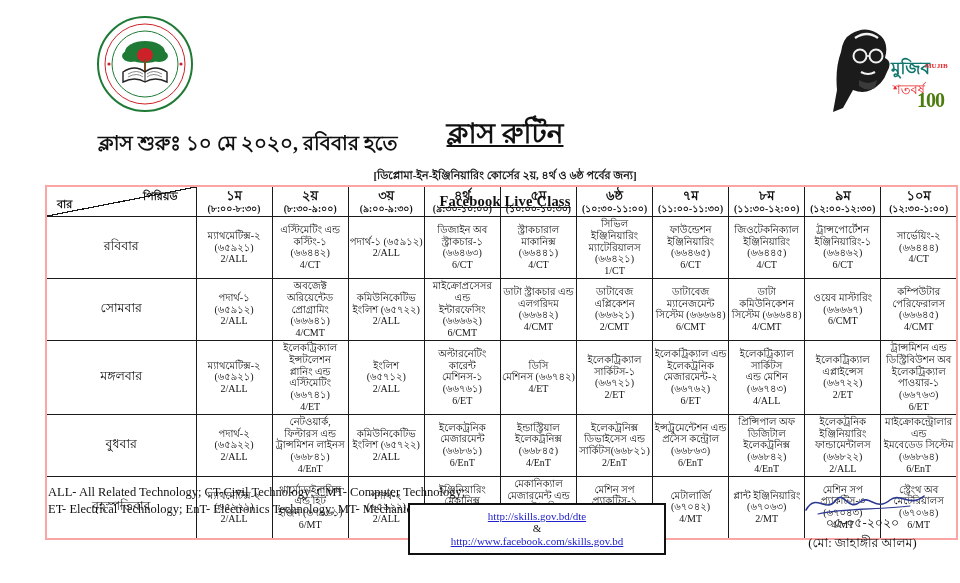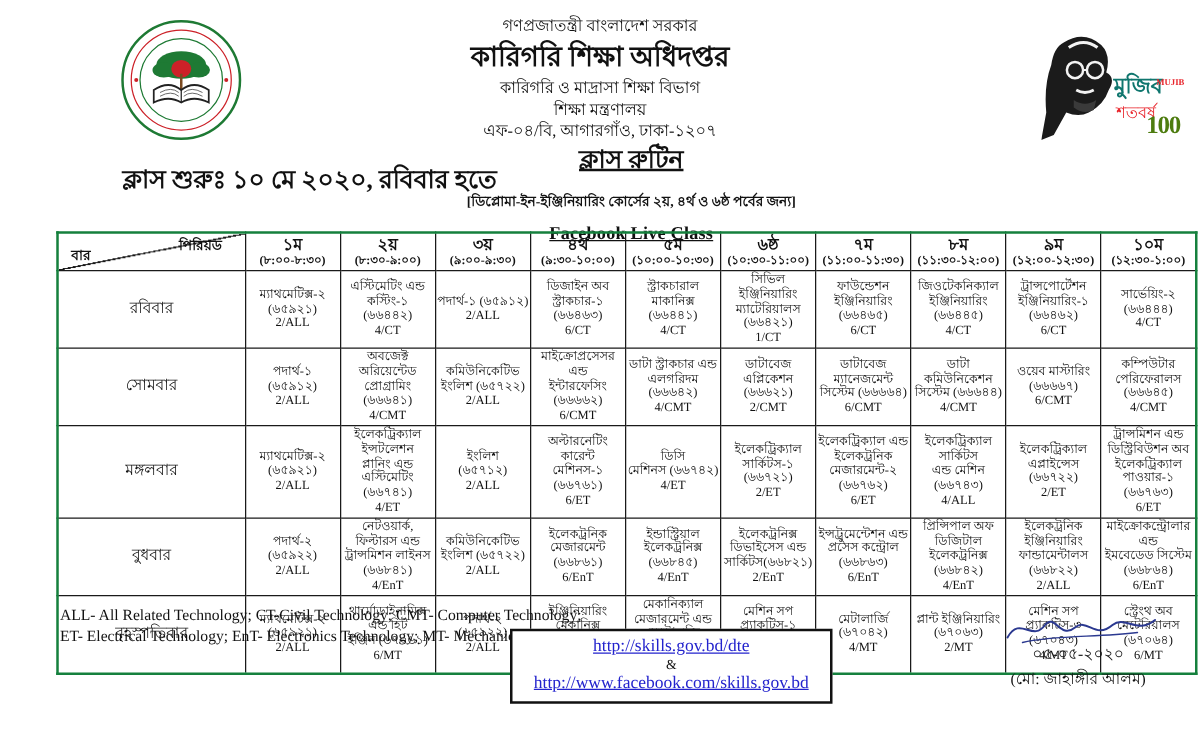--- a/index.html
+++ b/index.html
@@ -15,43 +15,43 @@
   .logo-right { position:absolute; left:833px; top:28px; width:120px; height:84px; }
   .mujib-wrap { position:relative; width:120px; height:84px; }
   .mujib-text { position:absolute; left:58px; top:32px; color:#0f766e; font-weight:bold; font-size:17px; line-height:1; }
   .mujib-100 { position:absolute; left:84px; top:62px; color:#4d7c0f; font-weight:bold; font-size:20px; line-height:1; letter-spacing:-1px; }
   .mujib-en { position:absolute; left:92px; top:34px; color:#e8232a; font-weight:bold; font-size:7px; }
   .mujib-sub { position:absolute; left:60px; top:52px; color:#e8232a; font-size:13px; }
 
   
   .start-text { position:absolute; left:98px; top:128px; font-size:20px; font-weight:bold; }
   .routine-block { position:absolute; left:330px; top:112px; width:350px; text-align:center; }
-  .routine-title { font-size:20px; font-weight:bold; text-decoration:underline; }
+  .routine-title { font-size:28px; font-weight:bold; text-decoration:underline; }
   .routine-sub { font-size:11px; font-weight:bold; margin-top:8px; }
   .fb-live { font-size:14.5px; font-weight:bold; text-decoration:underline; margin-top:7px; letter-spacing:.2px; }
 
   
   table.routine { position:absolute; left:45px; top:185px; width:913px; border-collapse:collapse; table-layout:fixed; }
   table.routine th, table.routine td { border:1px solid #1a1a1a; text-align:center; vertical-align:middle; padding:1px 1px; }
-  table.routine { border:2px solid #15803d; }
+  table.routine { border:2px solid #fca5a5; }
   col.daycol { width:150px; }
   th.corner { position:relative; height:30px; padding:0;
     background:linear-gradient(to bottom right, transparent calc(50% - 0.6px), #1a1a1a calc(50% - 0.6px), #1a1a1a calc(50% + 0.6px), transparent calc(50% + 0.6px)); }
   .corner-top { position:absolute; top:1px; right:18px; font-size:11px; }
   .corner-bottom { position:absolute; bottom:1px; left:10px; font-size:11px; }
   .pname { font-size:13px; line-height:1.2; }
   .ptime { font-size:9.5px; line-height:1.2; }
   td.day { font-size:12.5px; }
   td.cell { font-size:10px; line-height:1.18; white-space:pre-line; height:52px; }
 
   
   .legend { position:absolute; left:48px; top:484px; font-size:12.5px; line-height:1.35; }
   .links-box { position:absolute; left:408px; top:503px; width:258px; border:2px solid #111; text-align:center; padding:4px 2px 6px 2px; background:#fff; }
   .links-heading { font-size:12px; font-weight:bold; }
-  .link { font-size:14px; color:#2323cd; text-decoration:underline; display:block; margin-top:1px; cursor:pointer; }
+  .link { font-size:11px; color:#2323cd; text-decoration:underline; display:block; margin-top:1px; cursor:pointer; }
   .amp { font-size:11px; }
 
   .signature { position:absolute; left:770px; top:488px; width:185px; text-align:center; }
   .sig-scribble { display:block; margin:0 auto; }
   .sig-date { font-size:12.5px; margin-top:-6px; }
   .sig-name { font-size:12.5px; }
   .sig-desig { font-size:12.5px; }
 </style>
 </head>
 <body>
@@ -88,27 +88,20 @@
         <path d="M28 44 Q35 48 42 44" stroke="#f2f2f2" stroke-width="2.2" fill="none"></path>
         <path d="M26 52 Q35 58 44 52 L42 60 Q34 64 26 58 Z" fill="#3a3a3a"></path>
       </svg>
       <span class="mujib-text">মুজিব</span>
       <span class="mujib-en">MUJIB</span>
       <span class="mujib-sub">শতবর্ষ</span>
       <span class="mujib-100">100</span>
     </div>
   </div>
 
-  <div class="gov-header">
-    <div class="gov-line">গণপ্রজাতন্ত্রী বাংলাদেশ সরকার</div>
-    <div class="gov-title">কারিগরি শিক্ষা অধিদপ্তর</div>
-    <div class="gov-line">কারিগরি ও মাদ্রাসা শিক্ষা বিভাগ</div>
-    <div class="gov-line">শিক্ষা মন্ত্রণালয়</div>
-    <div class="gov-line">এফ-০৪/বি, আগারগাঁও, ঢাকা-১২০৭</div>
-  </div>
 
   <div class="start-text">ক্লাস শুরুঃ ১০ মে ২০২০, রবিবার হতে</div>
   <div class="routine-block">
     <div class="routine-title">ক্লাস রুটিন</div>
     <div class="routine-sub">[ডিপ্লোমা-ইন-ইঞ্জিনিয়ারিং কোর্সের ২য়, ৪র্থ ও ৬ষ্ঠ পর্বের জন্য]</div>
     <div class="fb-live">Facebook Live Class</div>
   </div>
 
   <table class="routine">
     <colgroup>

